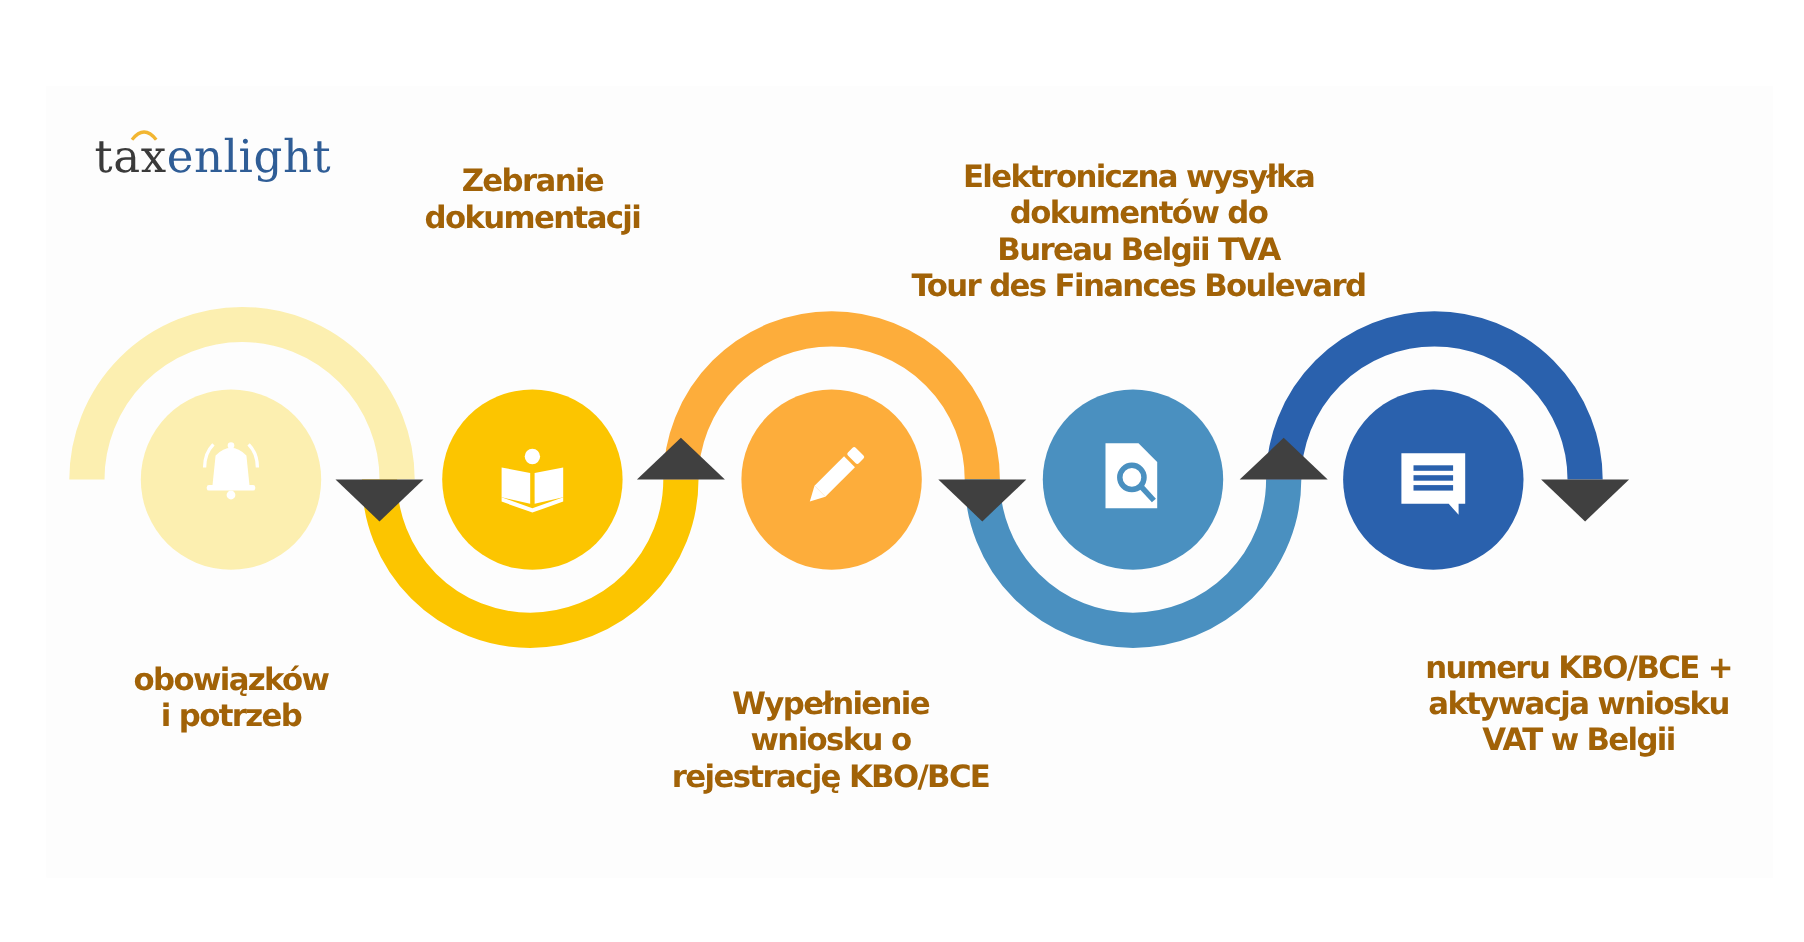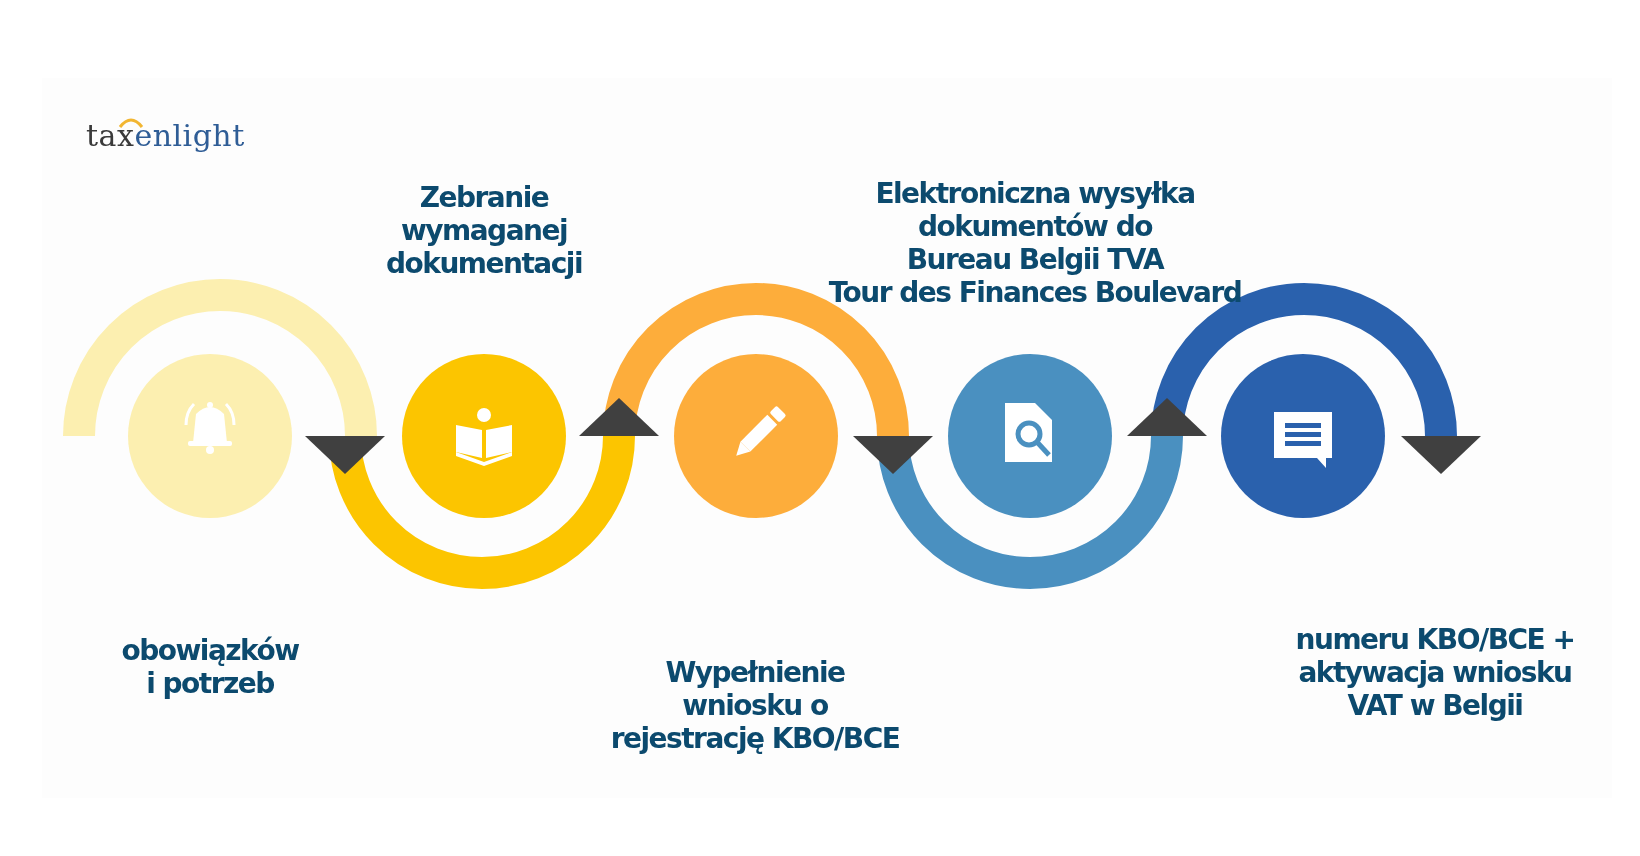--- a/index.html
+++ b/index.html
@@ -1,25 +1,25 @@
 <!DOCTYPE html>
 <html><head>
   <meta charset="utf-8">
   <style>
     html, body { margin: 0; padding: 0; background: #ffffff; }
     body { width: 1640px; height: 856px; position: relative; overflow: hidden;
            font-family: "DejaVu Sans", sans-serif; }
     .panel { position: absolute; left: 42px; top: 78px; width: 1570px; height: 720px; background: #fdfdfd; }
-    .logo { position: absolute; left: 86px; top: 118px; font-family: "DejaVu Serif", serif; font-size: 30px; letter-spacing: 0.5px; }
+    .logo { position: absolute; left: 86px; top: 118px; font-family: "DejaVu Serif", serif; font-size: 41px; letter-spacing: 0.5px; }
     .logo .dark { color: #3a3a3a; }
     .logo .blue { color: #2f5d96; }
     .logo-arc { position: absolute; left: 118px; top: 116px; width: 26px; height: 12px; }
     svg.flow { position: absolute; left: 0; top: 0; }
     .label { position: absolute; text-align: center; font-family: "DejaVu Sans", sans-serif; font-weight: bold;
-             color: #0c4a6e; font-size: 28px; line-height: 33px; letter-spacing: -1.5px; white-space: nowrap; margin-top: 33px; }
+             color: #a16207; font-size: 28px; line-height: 33px; letter-spacing: -1.5px; white-space: nowrap; }
     .label div { display: block; }
   </style>
 </head>
 <body>
 
 <div class="panel"></div>
 
 <div class="logo">
   <span class="dark">tax</span><span class="blue">enlight</span>
 </div>
@@ -101,21 +101,20 @@
   <polygon points="1401,436 1481,436 1441,474" fill="#404040"></polygon>
 </svg>
 
 <div class="label" style="left:85px; top:601px; width:250px;">
   <div>obowiązków</div>
   <div>i potrzeb</div>
 </div>
 
 <div class="label" style="left:354px; top:148px; width:260px;">
   <div>Zebranie</div>
-  <div>wymaganej</div>
   <div>dokumentacji</div>
 </div>
 
 <div class="label" style="left:580px; top:623px; width:350px;">
   <div>Wypełnienie</div>
   <div>wniosku o</div>
   <div>rejestrację KBO/BCE</div>
 </div>
 
 <div class="label" style="left:800px; top:144px; width:470px;">

